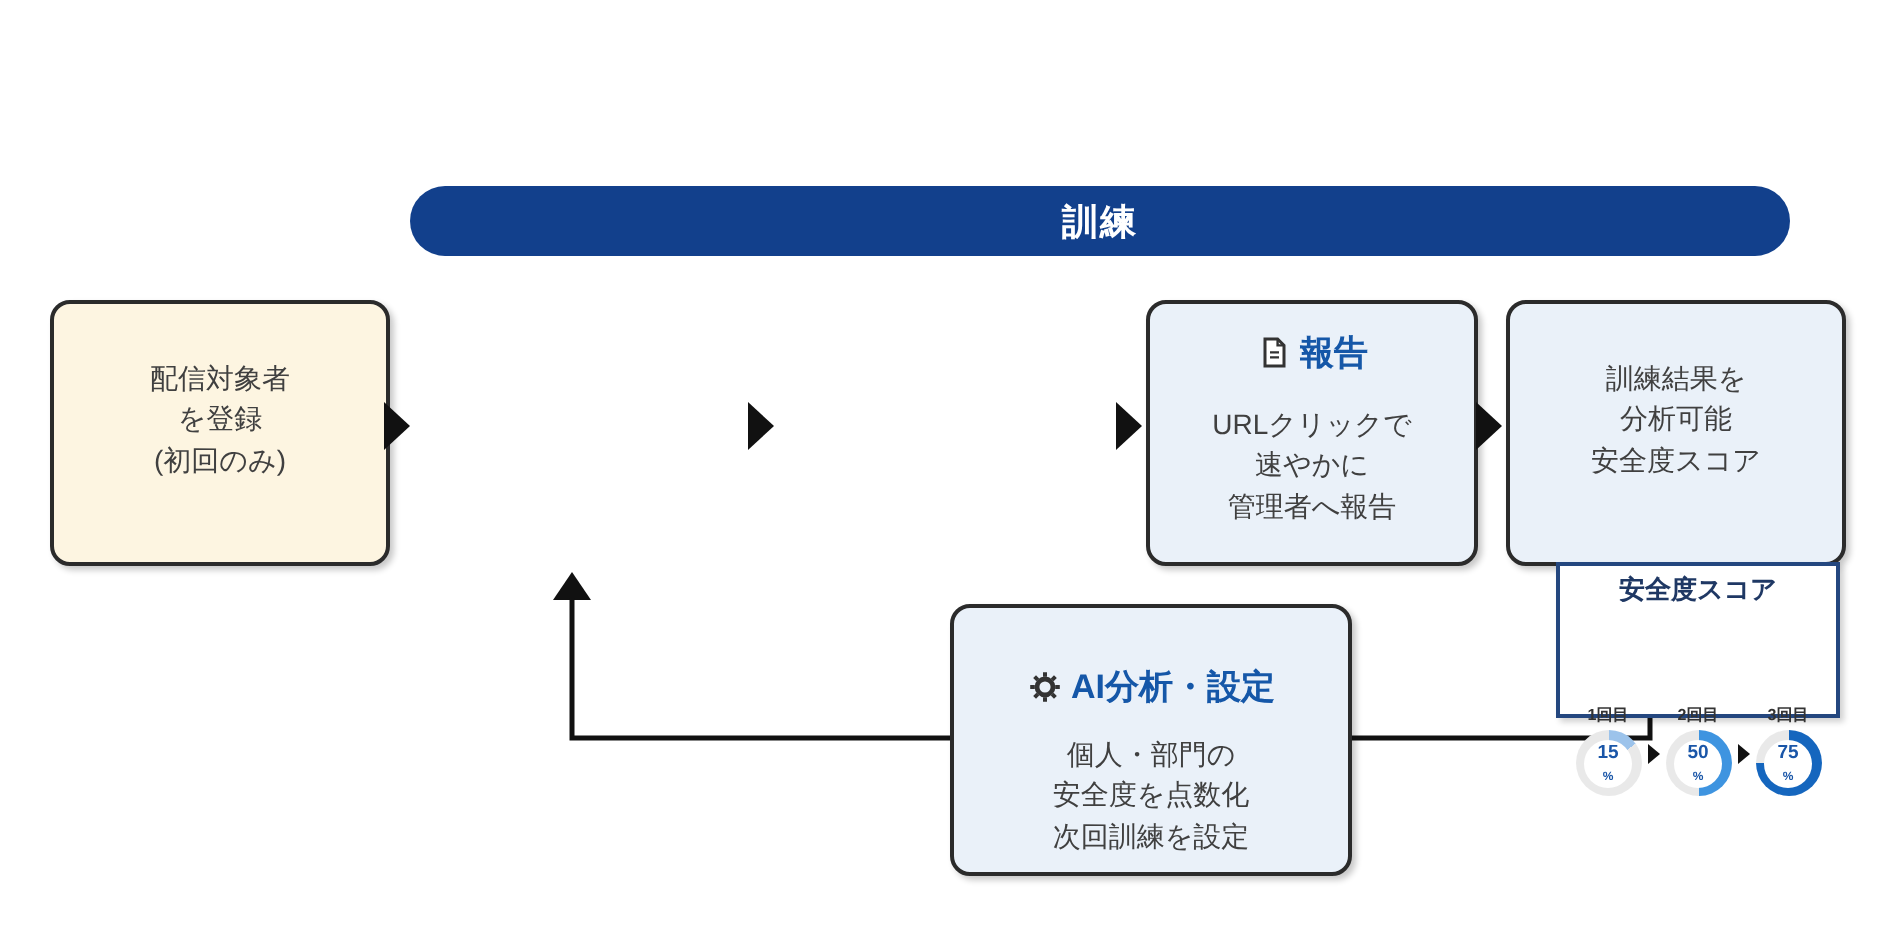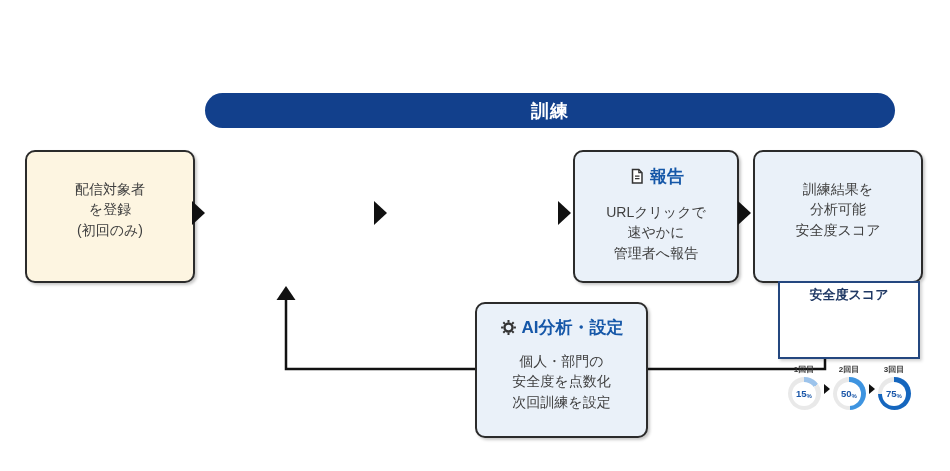--- a/index.html
+++ b/index.html
@@ -27,38 +27,38 @@
 
   .box-title{display:flex;align-items:center;gap:4px;font-weight:bold;font-size:17px;color:#1557A8;}
   .box-title.dark{color:#141414;}
   .box-title .icon{display:inline-flex;width:18px;height:18px;align-items:center;justify-content:center;}
   .box-body{margin-top:14px;font-size:14px;line-height:1.45;color:#404040;text-align:center;white-space:pre-line;}
 
   .tri{position:absolute;top:201px;width:0;height:0;border-top:12px solid transparent;
        border-bottom:12px solid transparent;border-left:13px solid #111;z-index:2;}
   .t1{left:192px;}.t2{left:374px;}.t3{left:558px;}.t4{left:738px;}
 
-  .ai-box{position:absolute;left:475px;top:302px;width:173px;height:136px;background:#EAF1F9;
+  .ai-box{position:absolute;left:475px;top:302px;width:201px;height:136px;background:#EAF1F9;
           border:2.5px solid #2B2B2B;border-radius:10px;box-sizing:border-box;
           box-shadow:2px 2px 3px rgba(0,0,0,.22);z-index:2;
-          display:flex;flex-direction:column;align-items:center;padding-top:12px;}
+          display:flex;flex-direction:column;align-items:center;padding-top:28px;}
   .ai-box .box-body{margin-top:12px;}
 
   .score-card{position:absolute;left:778px;top:281px;width:142px;height:78px;background:#ffffff;
               border:2px solid #24477F;box-sizing:border-box;z-index:3;
               display:flex;flex-direction:column;align-items:center;padding-top:3px;
               box-shadow:2px 2px 3px rgba(0,0,0,.18);gap:47px;}
   .score-title{font-size:13px;font-weight:bold;color:#1F3864;}
-  .score-row{display:flex;align-items:flex-start;margin-top:13px;}
+  .score-row{display:flex;align-items:flex-start;margin-top:1px;}
   .score-group{display:flex;flex-direction:column;align-items:center;width:37px;}
   .score-label{font-size:8px;font-weight:bold;color:#333;}
   .donut{width:33px;height:33px;border-radius:50%;position:relative;margin-top:2px;}
   .donut::after{content:"";position:absolute;inset:4.5px;background:#fff;border-radius:50%;}
   .pct{position:absolute;inset:0;display:flex;align-items:center;justify-content:center;
-       z-index:1;font-weight:bold;color:#1A56A8;}
+       z-index:1;font-weight:bold;color:#1A56A8;flex-direction:column;}
   .pct b{font-size:9.5px;}
   .pct i{font-style:normal;font-size:6px;margin-top:4px;}
   .mini-arrow{width:0;height:0;border-top:5px solid transparent;border-bottom:5px solid transparent;
               border-left:6px solid #111;margin:20px 1px 0;}
 </style>
 </head>
 <body>
 
 <div class="stage">
 

